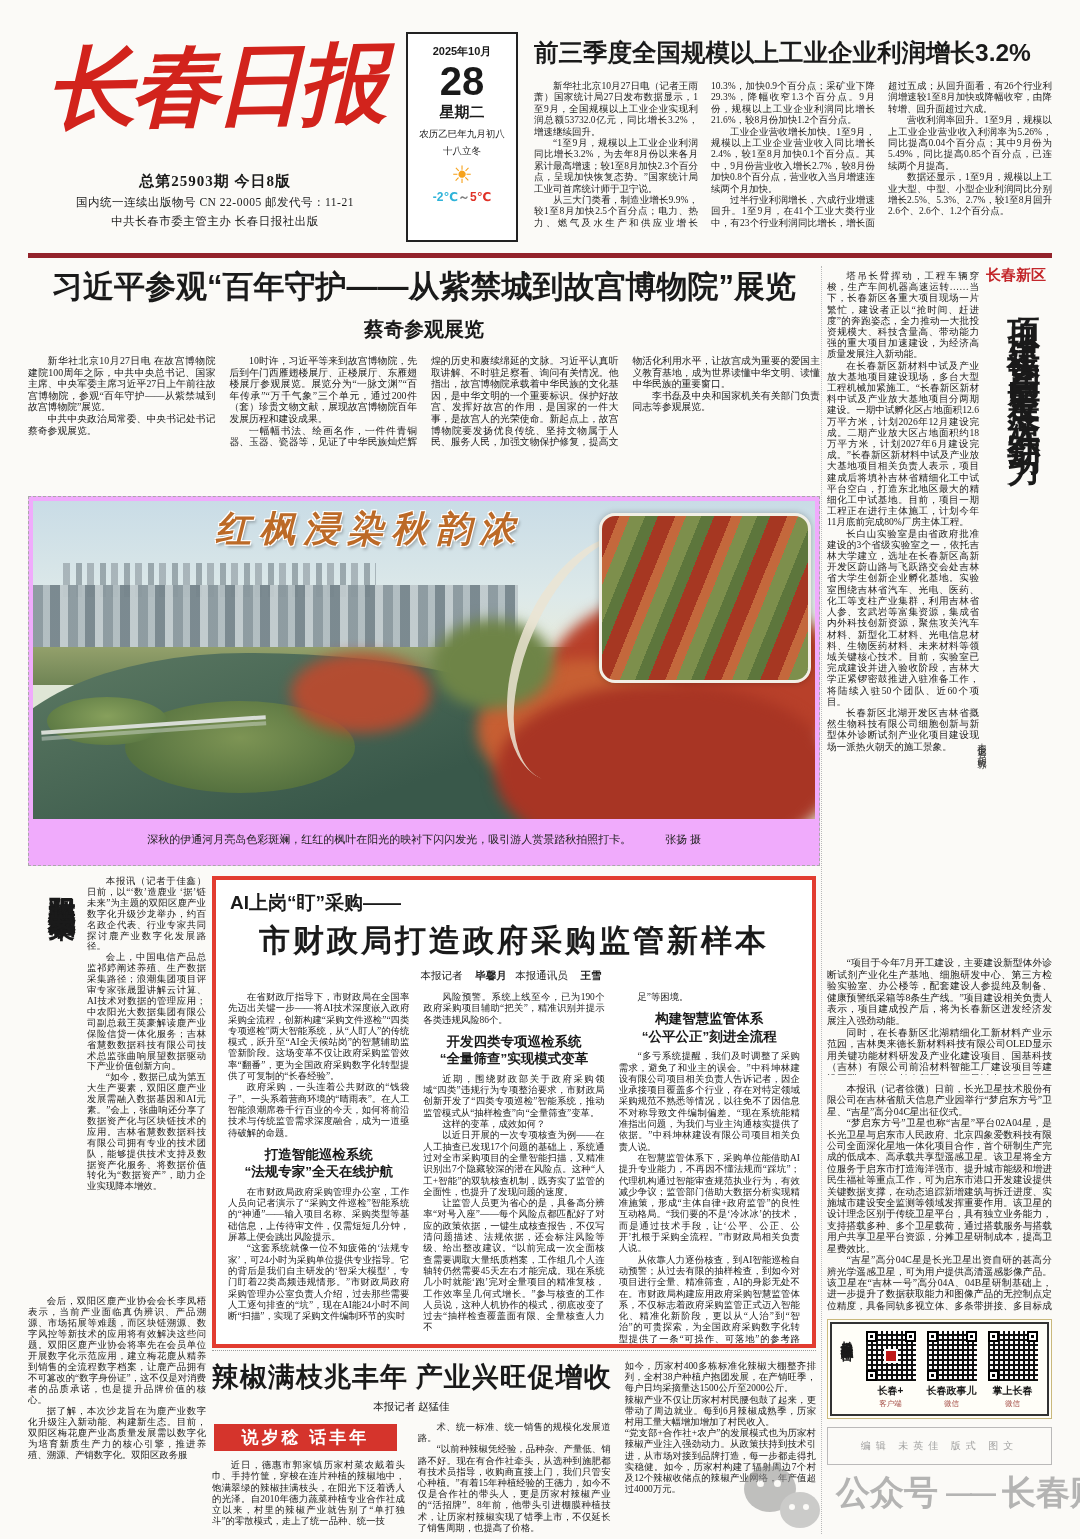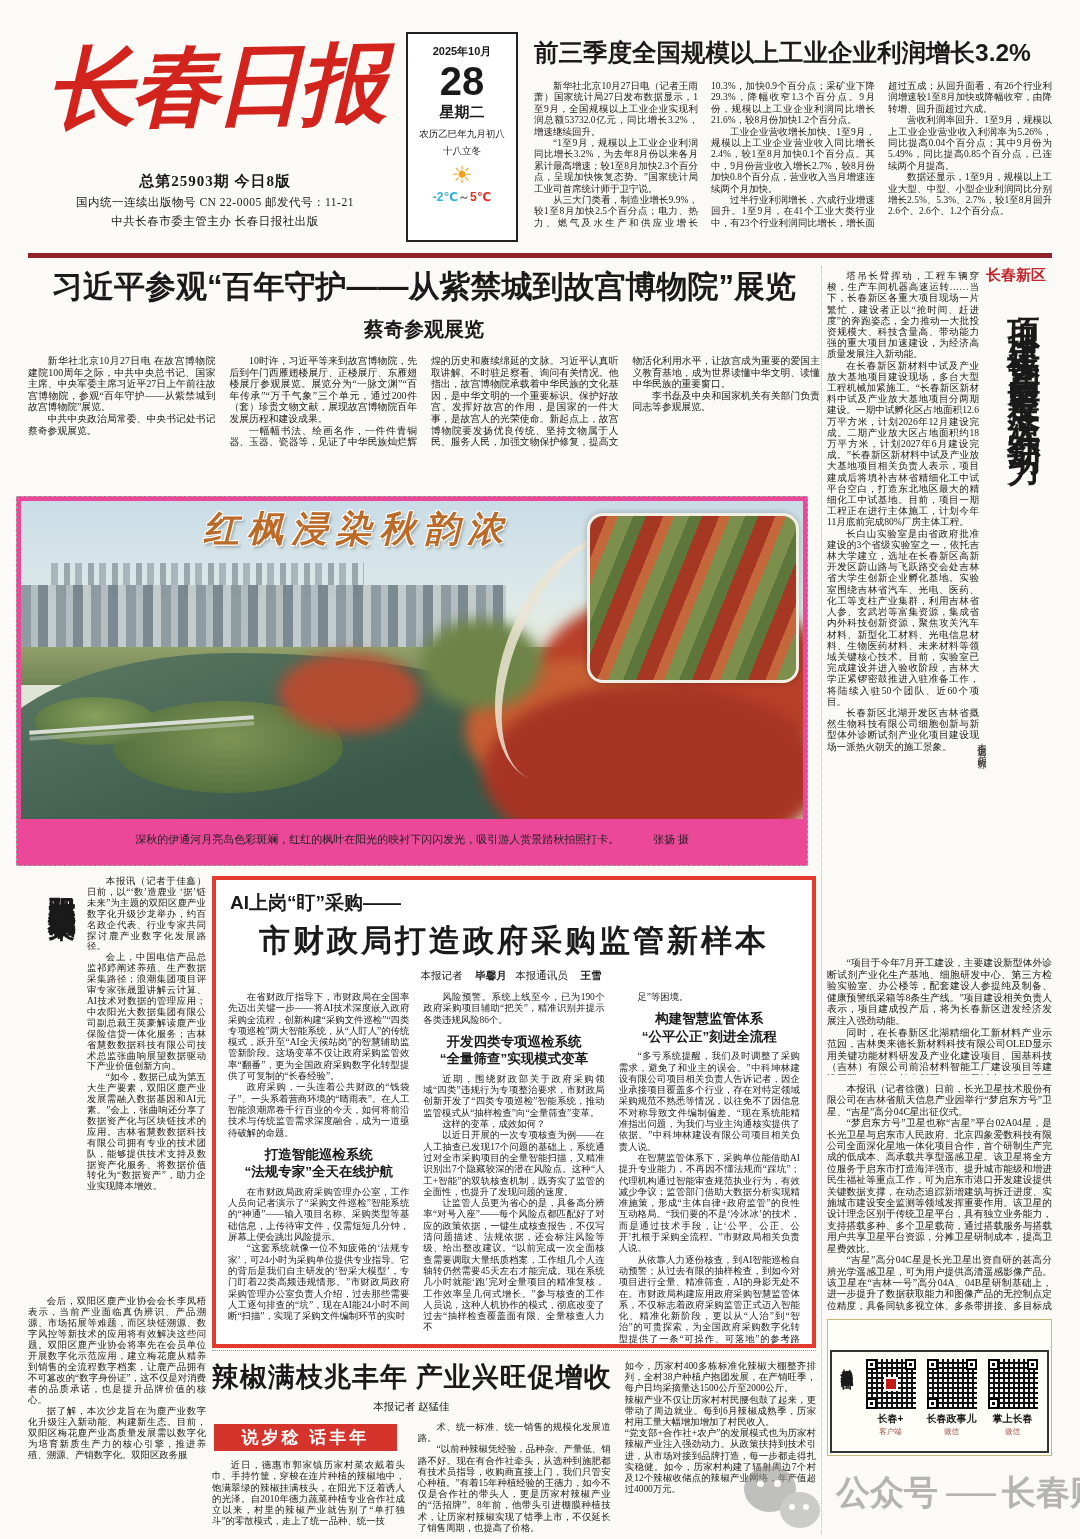--- a/index.html
+++ b/index.html
@@ -30,21 +30,21 @@
 
   .red-rule { position:absolute; left:28px; top:253px; width:1024px; height:5px; background:#93232b; }
 
   
   .xi { position:absolute; left:28px; top:266px; width:792px; }
   .xi-headline { font-family:"Liberation Sans","DejaVu Sans",sans-serif; font-weight:bold; font-size:31px; text-align:center; white-space:nowrap; letter-spacing:0; }
   .xi-sub { font-family:"Liberation Sans","DejaVu Sans",sans-serif; font-weight:bold; font-size:20px; text-align:center; margin-top:8px; }
   .xi-cols { margin-top:12px; column-count:4; column-gap:14px; height:112px; overflow:hidden; font-size:9.8px; line-height:11.6px; text-align:justify; }
 
   
-  .photo-block { position:absolute; left:16px; top:496px; width:792px; height:370px; border:1px dashed #a9a9a9; padding:4px; background:#ec4899; }
+  .photo-block { position:absolute; left:28px; top:496px; width:792px; height:370px; border:1px dashed #a9a9a9; padding:4px; background:#f0abfc; }
   .scene { position:relative; width:100%; height:318px; overflow:hidden; background:linear-gradient(180deg,#c9dce6 0%,#dde9e9 30%,#e7ecdf 45%,#dfe6d6 55%); }
   .sc-skyline { position:absolute; left:0; top:84px; width:62%; height:64px; background:repeating-linear-gradient(90deg,rgba(138,152,158,.95) 0 10px,rgba(176,188,192,.95) 10px 17px,rgba(118,133,140,.95) 17px 27px,rgba(192,202,205,.95) 27px 35px); }
   .sc-skyline2 { position:absolute; left:30px; top:62px; width:40%; height:34px; opacity:.8; background:repeating-linear-gradient(90deg,rgba(150,162,168,.9) 0 7px,transparent 7px 13px,rgba(130,144,150,.9) 13px 19px,transparent 19px 24px); }
   .sc-green { position:absolute; left:0; top:146px; width:70%; height:38px; background:linear-gradient(180deg,#93a06b,#6f8455); }
   .sc-river { position:absolute; left:-40px; bottom:-34px; width:72%; height:200px; background:linear-gradient(160deg,#5e7b64,#39584a 70%); border-radius:45% 55% 0 0/60% 40% 0 0; }
   .sc-island { position:absolute; left:92px; bottom:26px; width:230px; height:92px; background:radial-gradient(ellipse at 50% 40%,#7d9454,#55713f 72%); border-radius:50%; }
   .sc-island2 { position:absolute; left:14px; bottom:74px; width:120px; height:48px; background:radial-gradient(ellipse at 50% 40%,#87a05c,#5d7a44 75%); border-radius:50%; }
   .sc-bridge { position:absolute; left:8px; bottom:92px; width:225px; height:4px; background:#d8ddd6; transform:rotate(-4deg); box-shadow:0 6px 0 rgba(216,221,214,.45); }
   .blob { position:absolute; border-radius:50%; filter:blur(7px); }
   .b1 { right:-30px; top:88px; width:300px; height:190px; background:#b8402a; }
@@ -65,21 +65,21 @@
   .d-text { position:absolute; left:0; top:4px; width:152px; height:684px; overflow:hidden; font-size:9.6px; line-height:11.2px; text-align:justify; }
   .d-text p, .d-full p, .sat-body p, .deer-lead p, .deer-full p, .p-col p, .pep-col p { text-indent:2em; }
   .d-label { position:absolute; right:4px; top:0; width:64px; text-align:center; color:#c3272b; font-weight:bold; font-size:15px; font-family:"Liberation Sans","DejaVu Sans",sans-serif; }
   .d-h { position:absolute; right:6px; top:26px; height:656px; writing-mode:vertical-rl; font-family:"Liberation Sans","DejaVu Sans",sans-serif; font-weight:bold; font-size:33px; letter-spacing:9px; }
   .d-byline { position:absolute; right:64px; top:470px; writing-mode:vertical-rl; font-size:9px; color:#333; letter-spacing:2px; }
   .d-full { height:118px; overflow:hidden; font-size:9.8px; line-height:11.6px; text-align:justify; margin-top:1px; }
   .sat-h { text-align:center; font-family:"Liberation Sans","DejaVu Sans",sans-serif; font-weight:bold; font-size:21px; line-height:28px; margin-top:12px; }
   .sat-body { margin-top:8px; height:228px; overflow:hidden; font-size:9.7px; line-height:11.4px; text-align:justify; }
 
   .media-box { margin-top:8px; border:1px solid #c9b87c; background:#fffef8; padding:2px; }
-  .media-inner { border:2px solid #333; display:flex; padding:7px 4px 14px 6px;margin-top:28px; }
+  .media-inner { border:2px solid #333; display:flex; padding:7px 4px 5px 6px; }
   .m-label { writing-mode:vertical-rl; font-size:12.5px; font-weight:bold; letter-spacing:1px; margin-right:5px; font-family:"Liberation Sans","DejaVu Sans",sans-serif; }
   .m-item { flex:1; text-align:center; }
   .qr { width:50px; height:50px; margin:0 auto; position:relative; background:repeating-linear-gradient(90deg,#111 0 2px,transparent 2px 5px),repeating-linear-gradient(0deg,#111 0 2px,#fff 2px 5px); }
   .qr-eye { position:absolute; width:11px; height:11px; border:2px solid #000; background:#fff; }
   .qr-eye::after { content:''; position:absolute; inset:2px; background:#000; }
   .e-tl { left:0; top:0; } .e-tr { right:0; top:0; } .e-bl { left:0; bottom:0; }
   .qr-logo { position:absolute; inset:0; margin:auto; width:14px; height:14px; background:#c01a1a; border:2px solid #fff; }
   .m-name { font-size:10px; font-weight:bold; margin-top:3px; font-family:"Liberation Sans","DejaVu Sans",sans-serif; }
   .m-type { font-size:7.5px; color:#a34a42; margin-top:1px; }
 
@@ -248,20 +248,21 @@
             <div class="qr-eye e-tl"></div>
             <div class="qr-eye e-tr"></div>
             <div class="qr-eye e-bl"></div>
           </div>
           <div class="m-name">掌上长春</div>
           <div class="m-type">微信</div>
         </div>
       </div>
     </div>
 
+    <div class="imprint">编辑 未英佳 版式 图文</div>
   </div>
 
   <div class="deer">
     <div class="deer-top">
       <div class="deer-h">双阳梅花鹿将建立全流程数字档案</div>
       <div class="deer-lead">
           <p>本报讯（记者于佳鑫）日前，以“‘数’造鹿业 ‘据’链未来”为主题的双阳区鹿产业数字化升级沙龙举办，约百名政企代表、行业专家共同探讨鹿产业数字化发展路径。</p>
           <p>会上，中国电信产品总监祁婷阐述养殖、生产数据采集路径；浪潮集团项目评审专家张晟盟讲解云计算、AI技术对数据的管理应用；中农阳光大数据集团有限公司副总裁王英豪解读鹿产业保险信贷一体化服务；吉林省慧数数据科技有限公司技术总监张曲响展望数据驱动下产业价值创新方向。</p>
           <p>“如今，数据已成为第五大生产要素，双阳区鹿产业发展需融入数据基因和AI元素。”会上，张曲响还分享了数据资产化与区块链技术的应用。吉林省慧数数据科技有限公司拥有专业的技术团队，能够提供技术支持及数据资产化服务、将数据价值转化为“数据资产”，助力企业实现降本增效。</p>
         </div>

